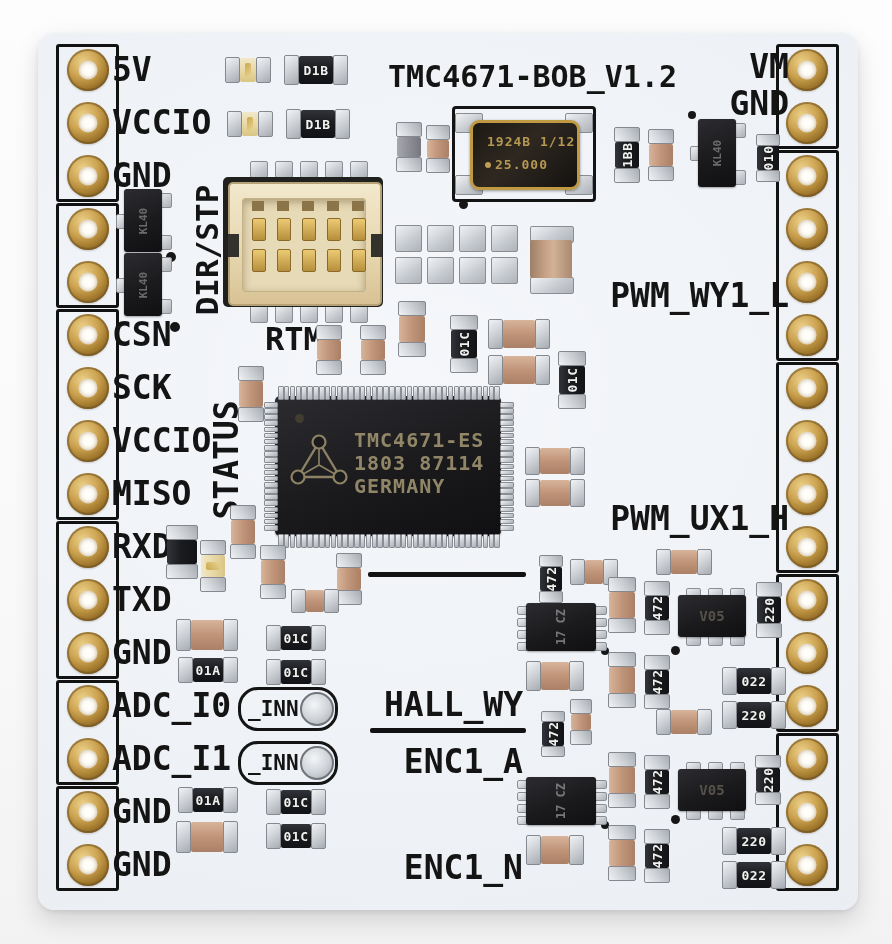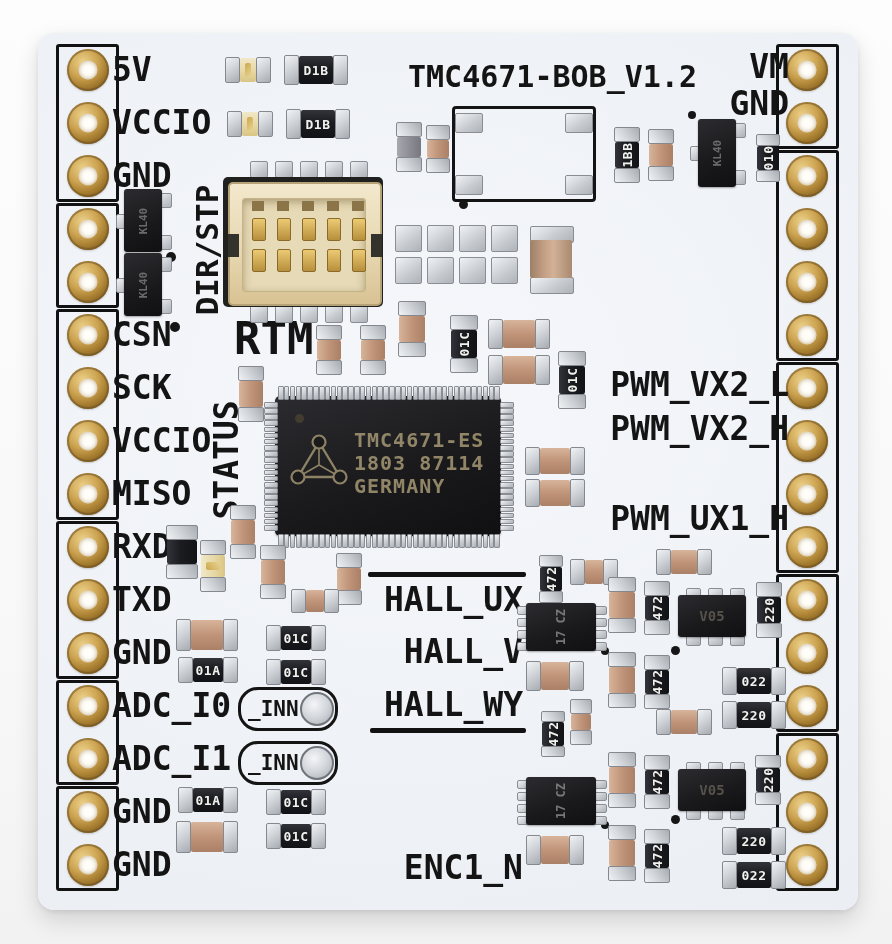--- a/index.html
+++ b/index.html
@@ -45,44 +45,50 @@
   .chiptxt{position:absolute;color:#9b8f6d;font-weight:bold;font-size:20px;letter-spacing:1px;
       line-height:23px;opacity:.92;white-space:pre}
   .xtaltxt{color:#c4a458;font-weight:bold;font-size:13px;letter-spacing:1px;opacity:.9;white-space:pre}
 </style>
 </head>
 <body>
 
 <div id="scene">
   <div class="board"></div>
 
-  <div class="lblL" style="left:408px;top:78px;font-size:30px">TMC4671-BOB_V1.2</div>
+  <div class="lblL" style="left:388px;top:78px;font-size:30px">TMC4671-BOB_V1.2</div>
 
   <div class="vlab" style="left:207px;top:250px;font-size:31px">DIR/STP</div>
   <div class="vlab" style="left:226px;top:460px;font-size:33px">STATUS</div>
-  <div class="lblL" style="left:234px;top:340px;font-size:44px">RTM</div>
+  <div class="lblL" style="left:265px;top:340px;font-size:32px">RTM</div>
 
   <div class="sline" style="left:368px;top:572px;width:158px;height:5px"></div>
   <div class="sline" style="left:370px;top:728px;width:156px;height:5px"></div>
 
   <div class="stad" style="left:238px;top:687px;width:94px;height:38px">
     <span style="position:absolute;left:7px;top:50%;transform:translateY(-52%);font-size:21px;font-weight:bold;color:#141414">_INN</span>
     <span class="tp" style="right:1px;top:2px;width:30px;height:30px"></span>
   </div>
   <div class="stad" style="left:238px;top:741px;width:94px;height:38px">
     <span style="position:absolute;left:7px;top:50%;transform:translateY(-52%);font-size:21px;font-weight:bold;color:#141414">_INN</span>
     <span class="tp" style="right:1px;top:2px;width:30px;height:30px"></span>
   </div>
 
   <div style="position:absolute;left:453px;top:107px;width:142px;height:94px">
     <div class="pad" style="left:2px;top:6px;width:26px;height:18px"></div>
     <div class="pad" style="right:2px;top:6px;width:26px;height:18px"></div>
     <div class="pad" style="left:2px;bottom:6px;width:26px;height:18px"></div>
     <div class="pad" style="right:2px;bottom:6px;width:26px;height:18px"></div>
     <div style="position:absolute;inset:-1px;border:3.5px solid #141414;border-radius:4px"></div>
+    <div style="position:absolute;left:17px;top:13px;width:104px;height:64px;border-radius:9px;border:3px solid #bf9a43;
+                background:linear-gradient(135deg,#1d1a14 0%,#2e2820 45%,#141210 100%);box-shadow:0 1px 3px rgba(0,0,0,.4)">
+      <div class="xtaltxt" style="position:absolute;left:14px;top:11px">1924B 1/12</div>
+      <div class="xtaltxt" style="position:absolute;left:22px;top:34px">25.000</div>
+      <div style="position:absolute;left:12px;top:39px;width:6px;height:6px;border-radius:50%;background:#bf9f55"></div>
+    </div>
   </div>
   <div class="sdot" style="left:459px;top:200px;width:9px;height:9px"></div>
 
   <div id="chip" style="position:absolute;left:262px;top:384px;width:252px;height:164px">
     <div class="blackbody" style="left:13px;top:12px;width:226px;height:140px;border-radius:5px"></div>
     <div class="sdot" style="left:33px;top:30px;width:9px;height:9px;background:#423c31"></div>
     <svg width="58" height="54" style="position:absolute;left:28px;top:50px">
       <path d="M29 8 L50 43 L8 43 Z" fill="none" stroke="#8d8264" stroke-width="2.4"></path>
       <path d="M29 31 L29 8 M29 31 L50 43 M29 31 L8 43" stroke="#8d8264" stroke-width="1.6"></path>
       <circle cx="29" cy="8" r="6.5" fill="#1a1a1d" stroke="#8d8264" stroke-width="2.2"></circle>
@@ -328,26 +334,24 @@
     <div class="lblL" style="left: 112px; top: 494px;">MISO</div>
     <div class="lblL" style="left: 112px; top: 547px;">RXD</div>
     <div class="lblL" style="left: 112px; top: 600px;">TXD</div>
     <div class="lblL" style="left: 112px; top: 653px;">GND</div>
     <div class="lblL" style="left: 112px; top: 706px;">ADC_I0</div>
     <div class="lblL" style="left: 112px; top: 759px;">ADC_I1</div>
     <div class="lblL" style="left: 112px; top: 812px;">GND</div>
     <div class="lblL" style="left: 112px; top: 865px;">GND</div>
     <div class="lblR" style="left: 789px; top: 67px;">VM</div>
     <div class="lblR" style="left: 789px; top: 104px;">GND</div>
-    <div class="lblR" style="left: 789px; top: 385px;">PWM_VX2_L</div>
-    <div class="lblR" style="left: 789px; top: 429px;">PWM_VX2_H</div>
+    <div class="lblR" style="left: 789px; top: 296px;">PWM_WY1_L</div>
     <div class="lblR" style="left: 789px; top: 519px;">PWM_UX1_H</div>
-    <div class="lblC" style="left: 523px; top: 600px;">HALL_UX</div>
-    <div class="lblC" style="left: 523px; top: 652px;">HALL_V</div>
     <div class="lblC" style="left: 523px; top: 705px;">HALL_WY</div>
+    <div class="lblC" style="left: 523px; top: 762px;">ENC1_A</div>
     <div class="lblC" style="left: 523px; top: 868px;">ENC1_N</div>
     <div class="sdot" style="left: 166px; top: 252px; width: 10px; height: 10px;"></div>
     <div class="sdot" style="left: 170px; top: 322px; width: 10px; height: 10px;"></div>
     <div class="sdot" style="left: 688px; top: 111px; width: 8px; height: 8px;"></div>
     <div class="sdot" style="left: 601px; top: 647px; width: 8px; height: 8px;"></div>
     <div class="sdot" style="left: 601px; top: 821px; width: 8px; height: 8px;"></div>
     <div class="sdot" style="left: 671px; top: 646px; width: 9px; height: 9px;"></div>
     <div class="sdot" style="left: 671px; top: 815px; width: 9px; height: 9px;"></div>
     <div class="pad" style="left: 395px; top: 225px; width: 25px; height: 25px;"></div>
     <div class="pad" style="left: 427px; top: 225px; width: 25px; height: 25px;"></div>

